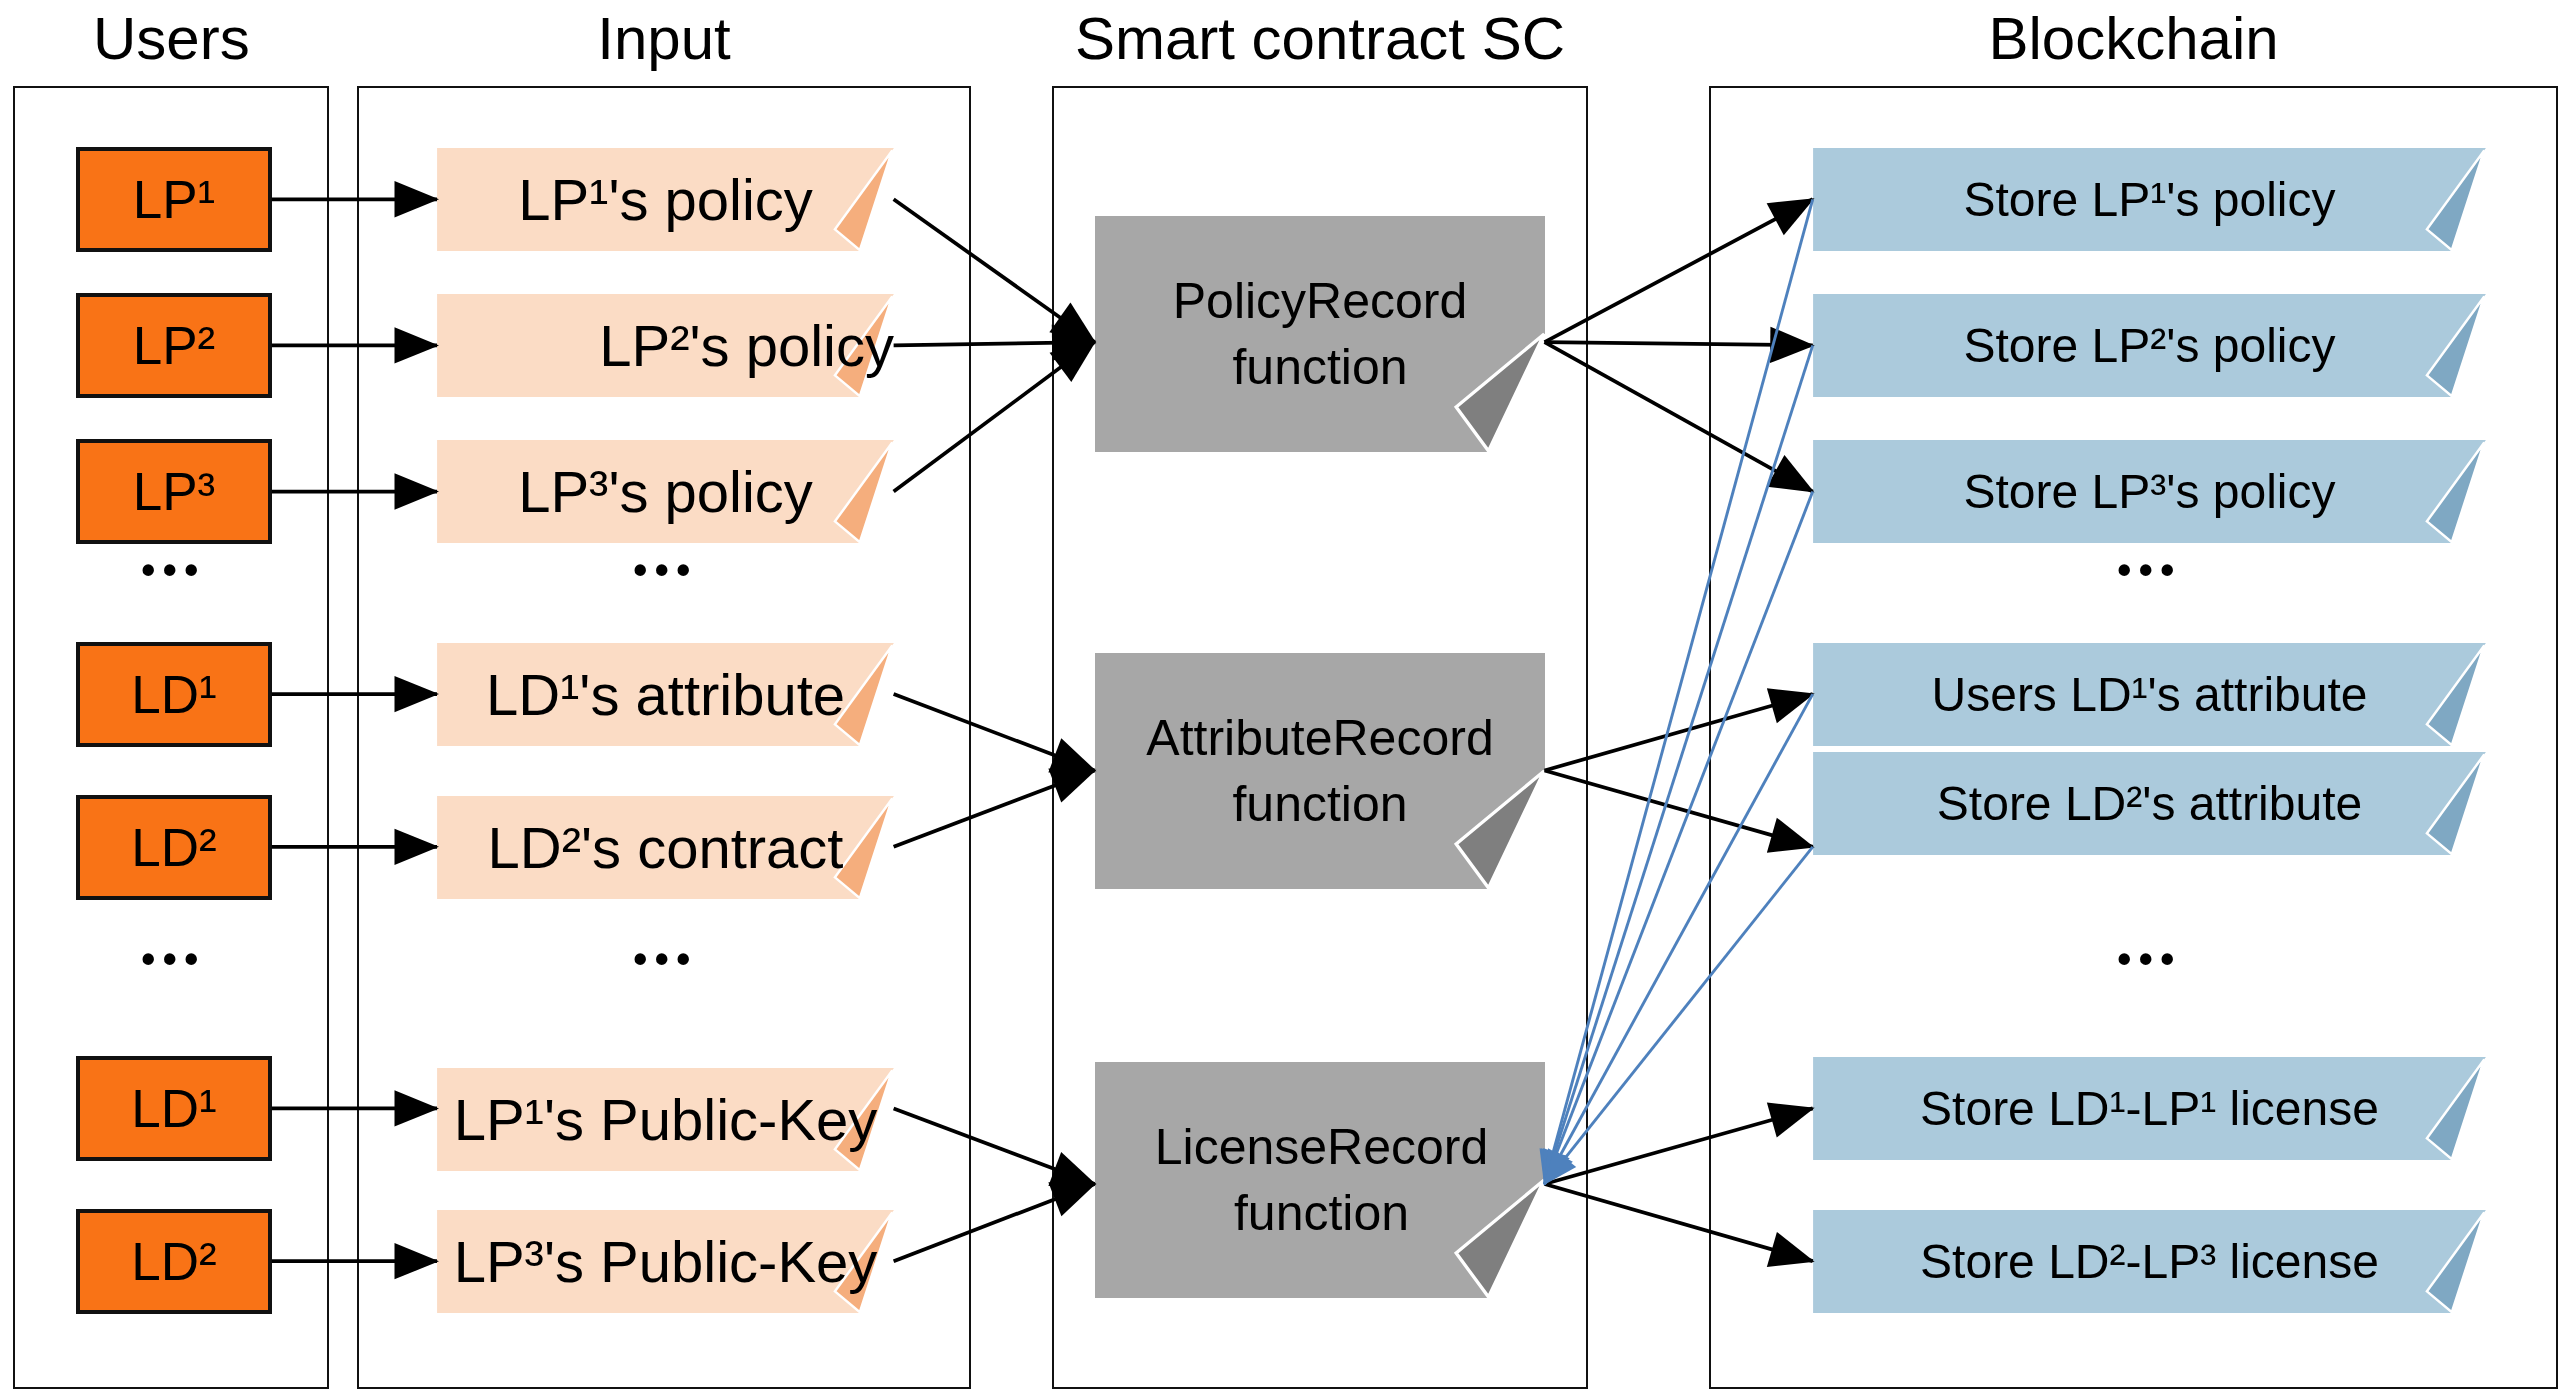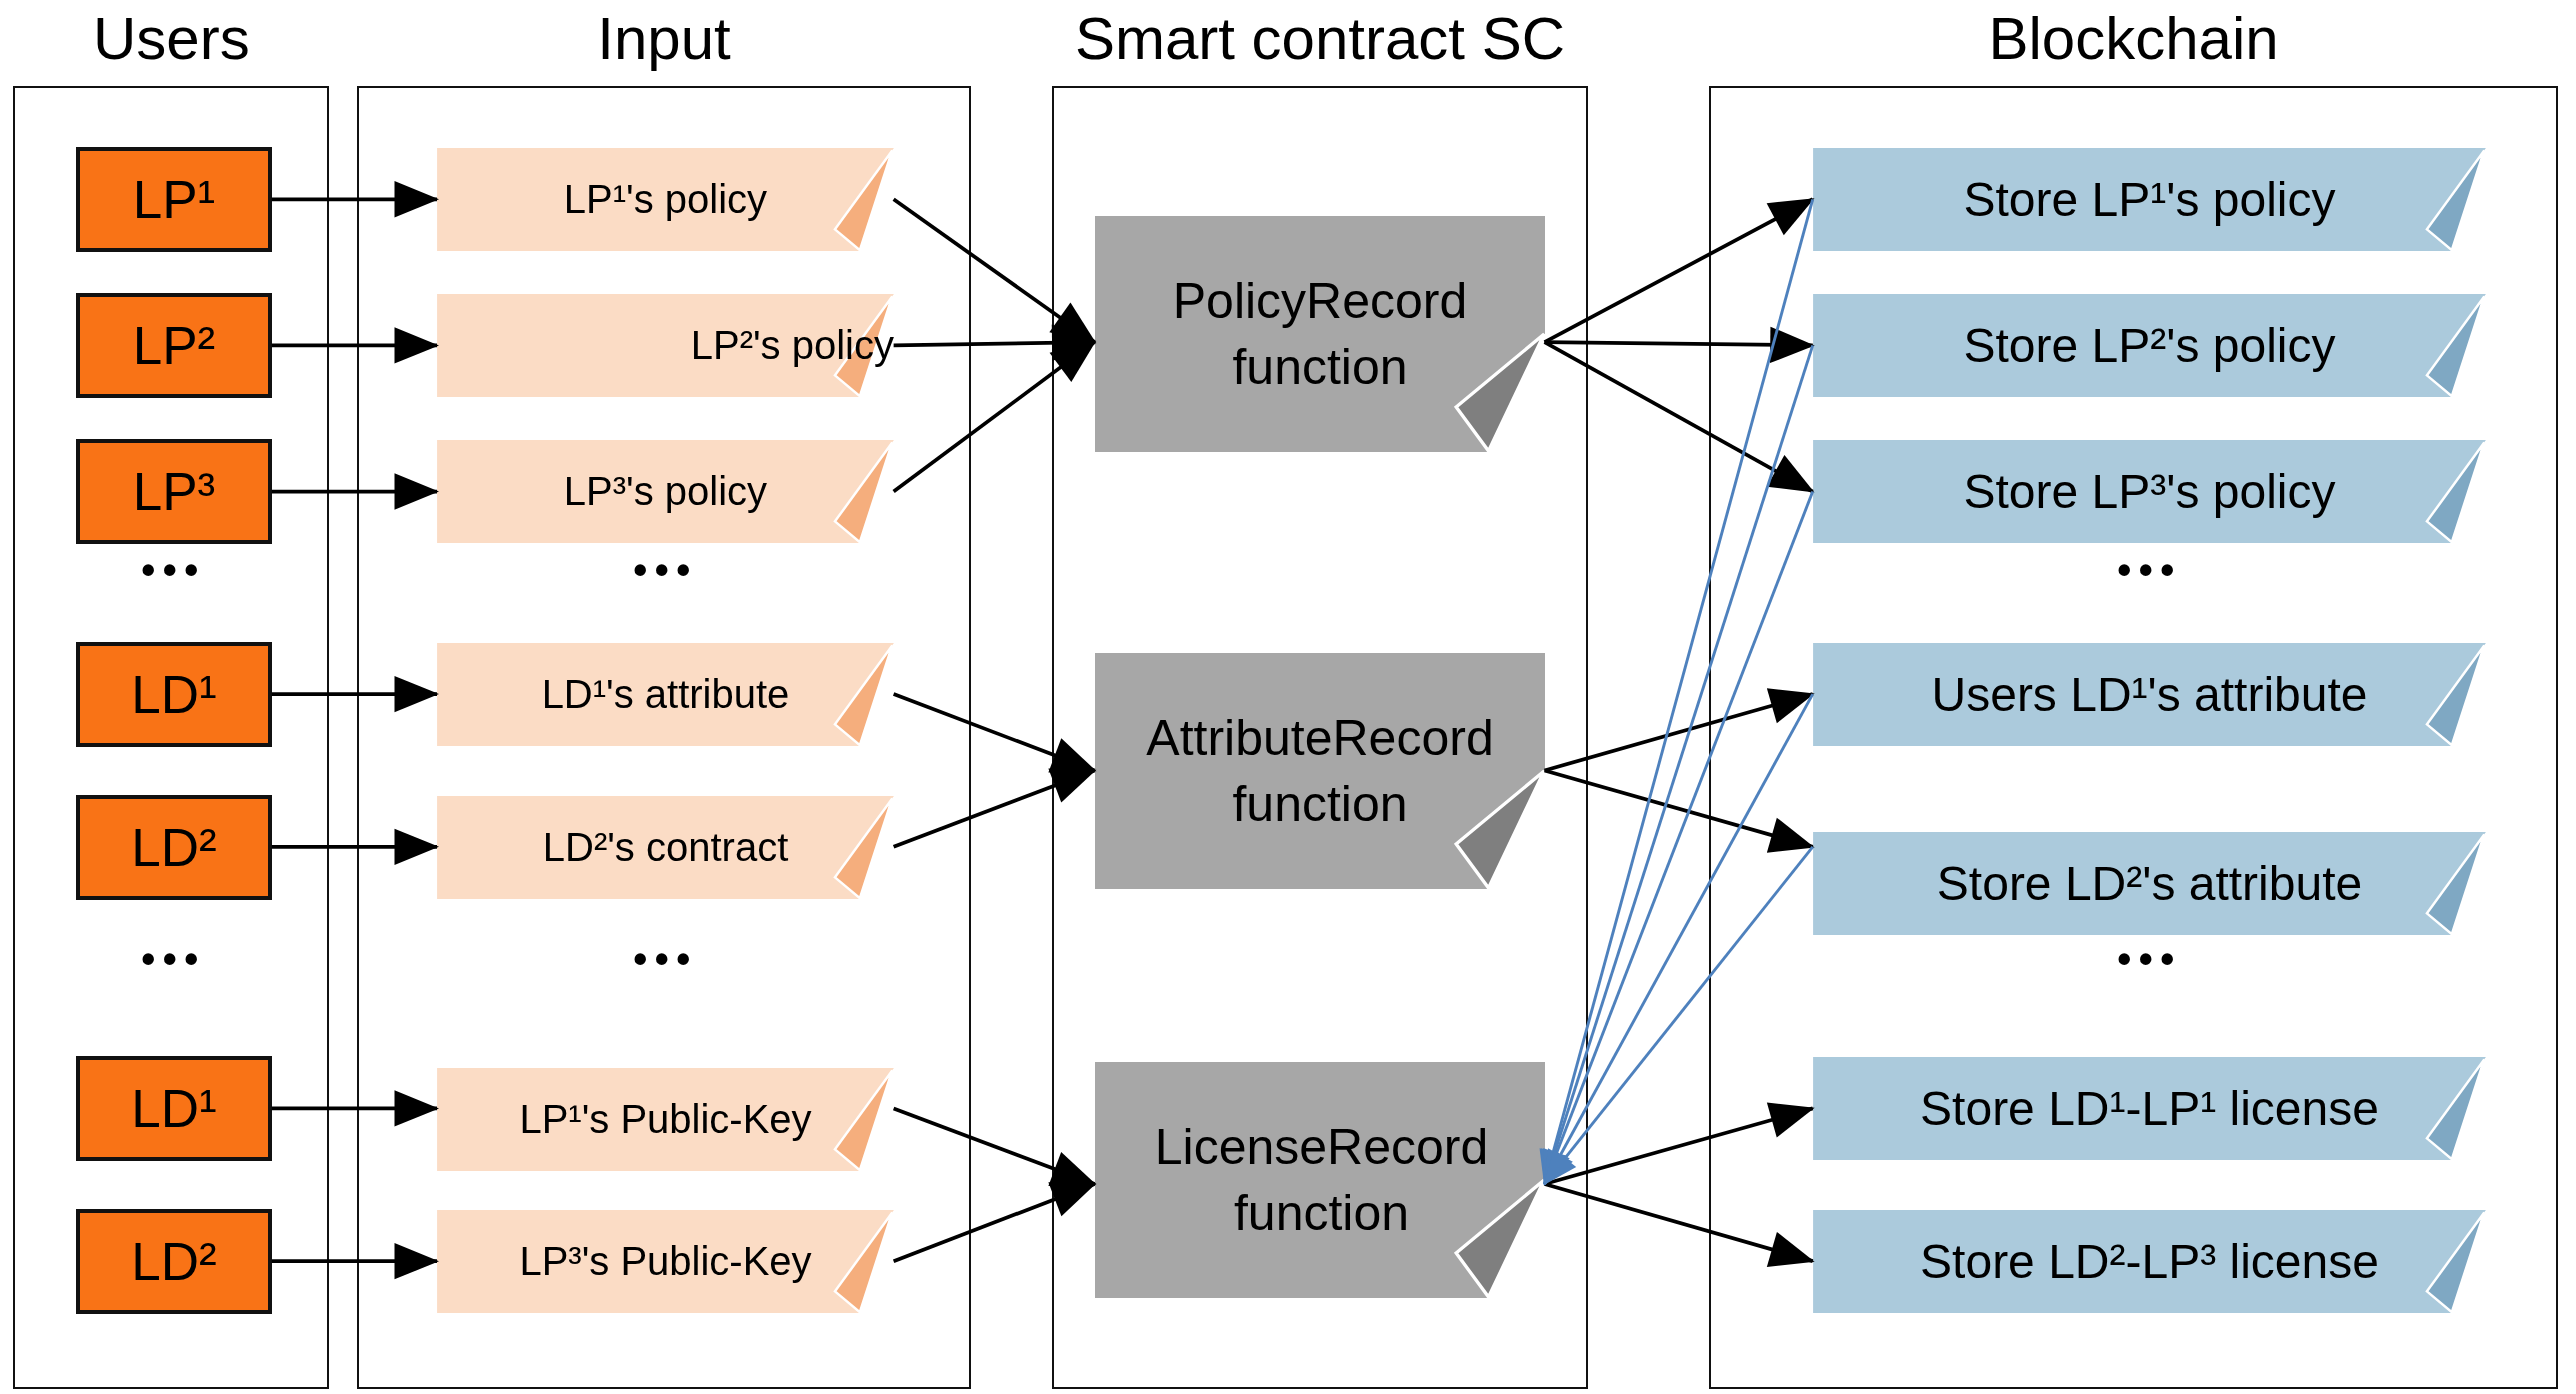--- a/index.html
+++ b/index.html
@@ -6,21 +6,21 @@
   #canvas{position:relative;width:2576px;height:1394px;background:#ffffff;overflow:hidden;
           font-family:"Liberation Sans","DejaVu Sans",sans-serif;color:#000;}
   .title{position:absolute;top:3.3px;height:71px;line-height:71px;text-align:center;
          font-size:60px;font-weight:500;letter-spacing:0px;}
   .container{position:absolute;top:86px;height:1303px;border:2.5px solid #111;box-sizing:border-box;background:transparent;}
   .ubox{position:absolute;left:76px;width:196px;height:105px;border:4.2px solid #111;box-sizing:border-box;
         display:flex;align-items:center;justify-content:center;font-size:53px;background:#f97316;}
   .note{position:absolute;display:flex;align-items:center;justify-content:center;box-sizing:border-box;}
   .note .lbl{position:relative;z-index:2;}
   .note svg.shape{position:absolute;left:0;top:0;z-index:1;}
-  .onote{left:437px;width:457px;height:103px;font-size:40px;}
+  .onote{left:437px;width:457px;height:103px;font-size:58px;}
   .bnote{left:1813px;width:673px;height:103px;font-size:48px;}
   .gnote{left:1095px;width:450px;height:236px;font-size:50px;line-height:1.32;text-align:center;padding:0 33px;}
   .dots{position:absolute;width:199px;text-align:center;font-size:40px;font-weight:700;letter-spacing:7.5px;}
   #edges{position:absolute;left:0;top:0;z-index:5;pointer-events:none;}
 </style>
 </head>
 <body>
 
 <div id="canvas">
 
@@ -156,21 +156,21 @@
     </svg>
       <span class="lbl">Store LP³'s policy</span>
     </div>
   <div class="note bnote" style="top:643px;">
       <svg class="shape" width="673" height="103" viewBox="0 0 810 124">
       <polygon points="0,0 810,0 739,97.96000000000001 769,124 0,124" fill="#ABCADC"></polygon>
       <polygon points="808,3 739,97.96000000000001 769,123" fill="#7FA8C3" stroke="#ffffff" stroke-width="3"></polygon>
     </svg>
       <span class="lbl">Users LD¹'s attribute</span>
     </div>
-  <div class="note bnote" style="top:832px;">
+  <div class="note bnote" style="top:752px;">
       <svg class="shape" width="673" height="103" viewBox="0 0 810 124">
       <polygon points="0,0 810,0 739,97.96000000000001 769,124 0,124" fill="#ABCADC"></polygon>
       <polygon points="808,3 739,97.96000000000001 769,123" fill="#7FA8C3" stroke="#ffffff" stroke-width="3"></polygon>
     </svg>
       <span class="lbl">Store LD²'s attribute</span>
     </div>
   <div class="note bnote" style="top:1057px;">
       <svg class="shape" width="673" height="103" viewBox="0 0 810 124">
       <polygon points="0,0 810,0 739,97.96000000000001 769,124 0,124" fill="#ABCADC"></polygon>
       <polygon points="808,3 739,97.96000000000001 769,123" fill="#7FA8C3" stroke="#ffffff" stroke-width="3"></polygon>

